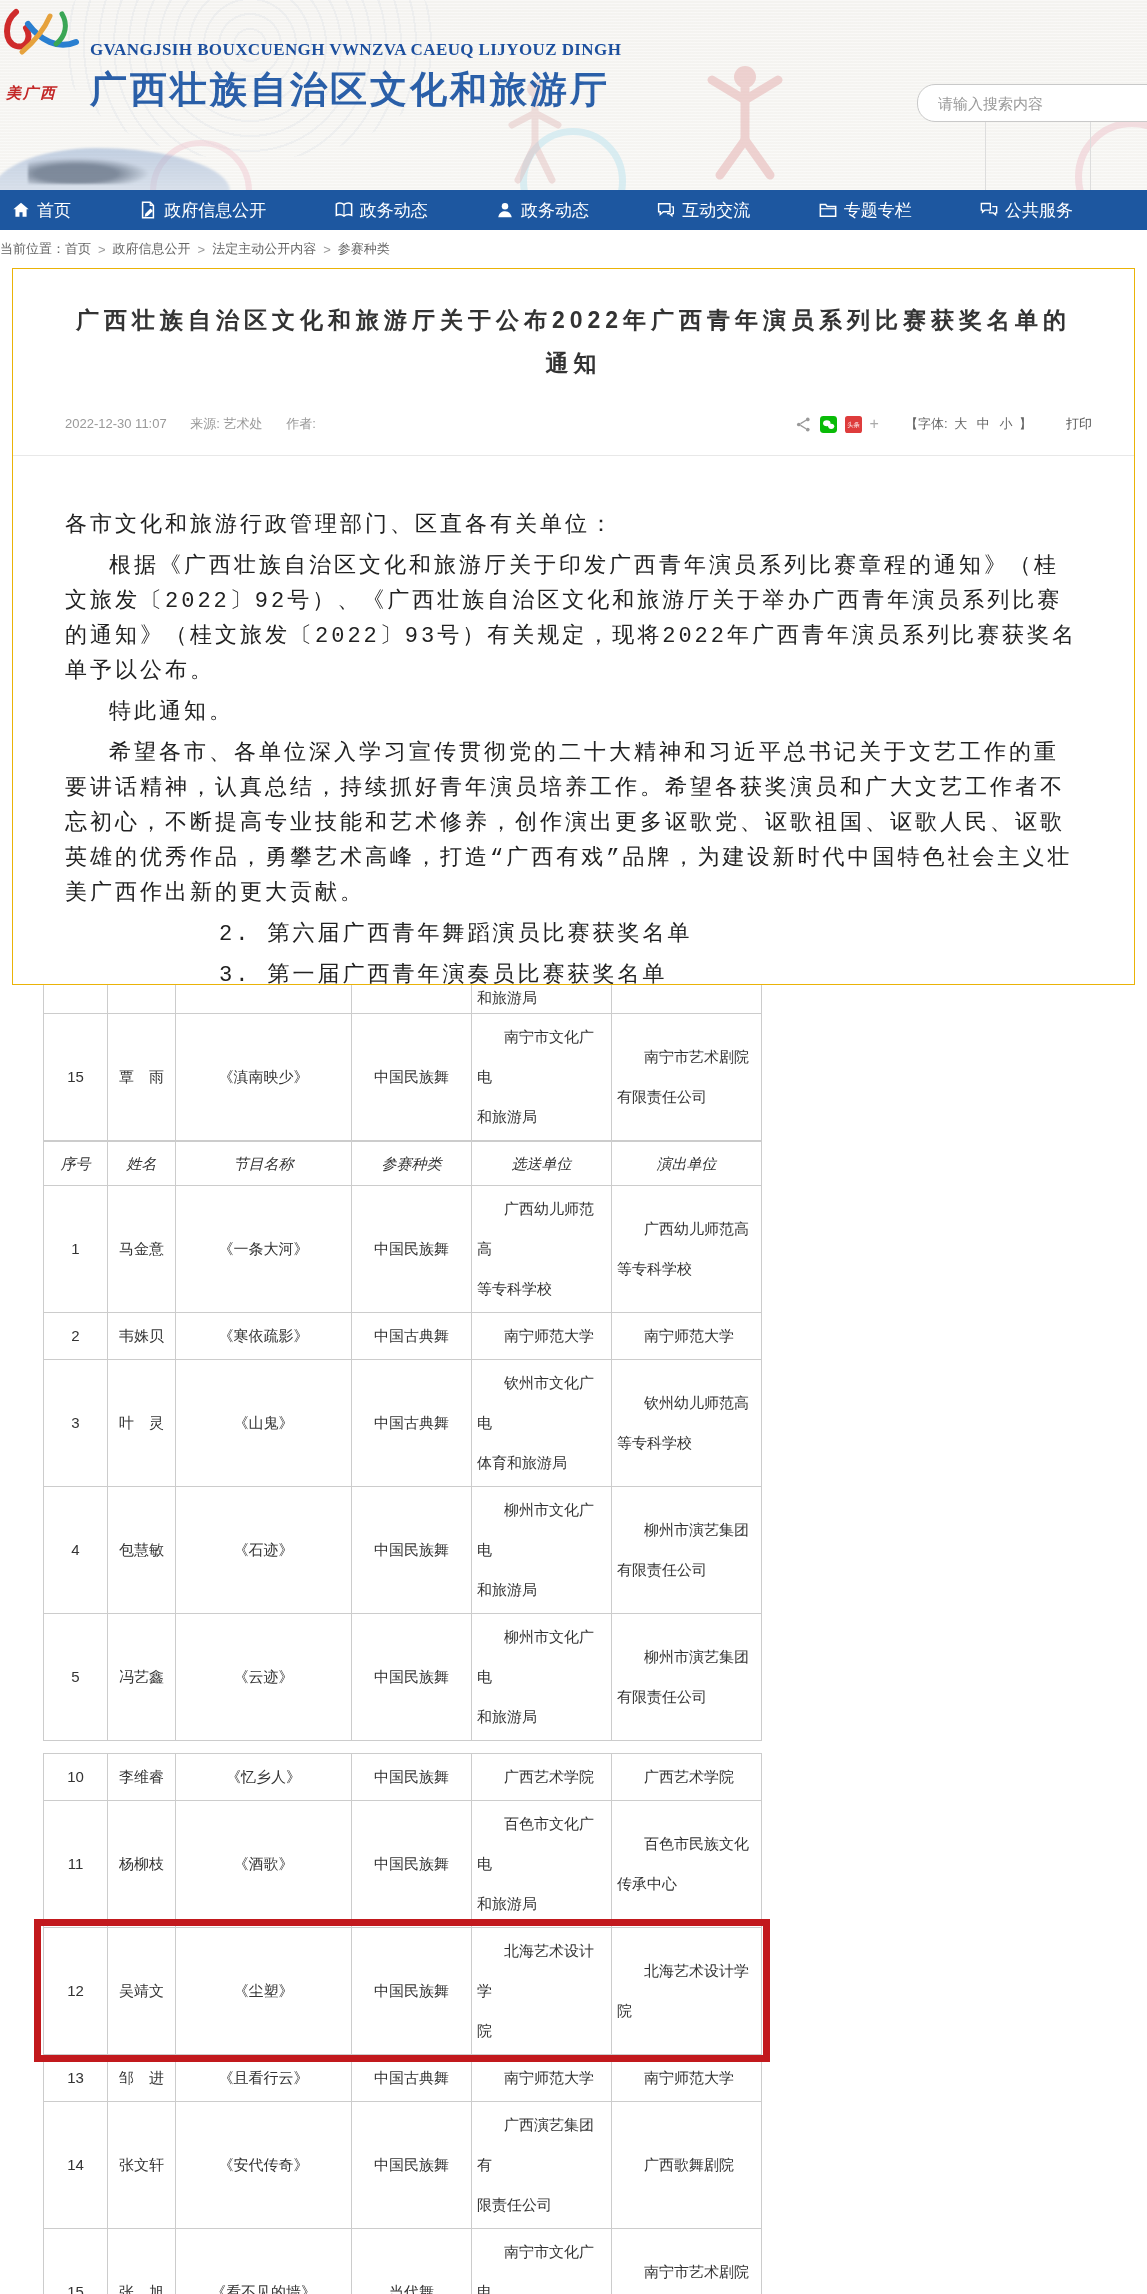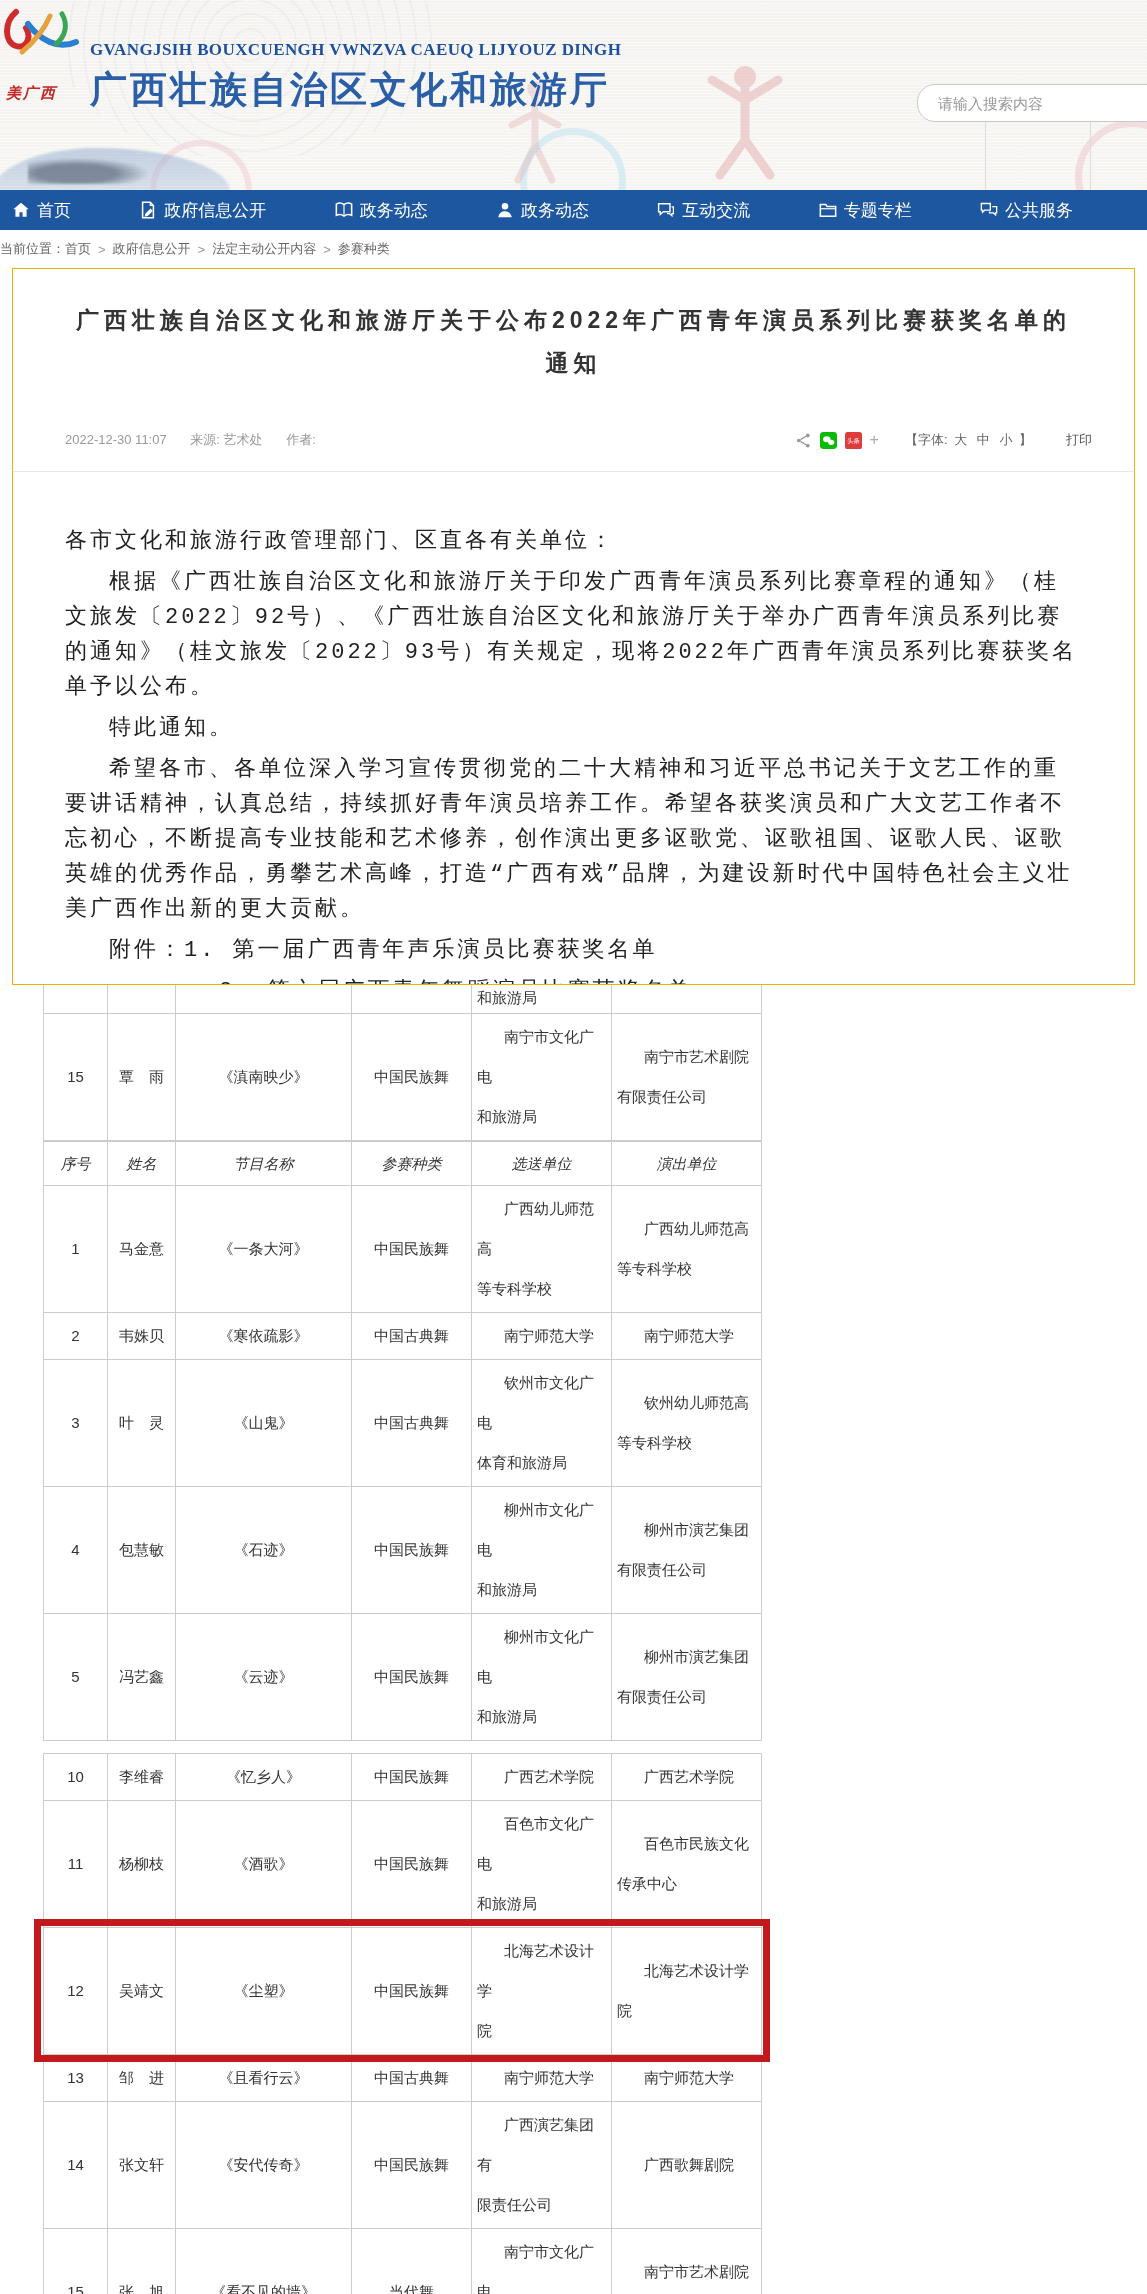--- a/index.html
+++ b/index.html
@@ -45,21 +45,21 @@
 
   
   .crumb{height:38px;display:flex;align-items:center;font-size:13px;color:#666;background:#fff;}
   .crumb .sep{margin:0 7px;color:#999;}
   .crumb a{color:#666;text-decoration:none;}
 
   
   .card{margin:0 12px;height:717px;box-sizing:border-box;border:1px solid #eab308;background:#fff;overflow:hidden;}
   .art-title{margin:30px 52px 0;text-align:center;font-size:23px;line-height:43px;font-weight:bold;
      color:#333;letter-spacing:5px;}
-  .meta{margin:46px 42px 0 52px;display:flex;justify-content:space-between;align-items:center;
+  .meta{margin:30px 42px 0 52px;display:flex;justify-content:space-between;align-items:center;
      font-size:13px;color:#999;}
   .meta-left span{margin-right:20px;}
   .meta-right{display:flex;align-items:center;color:#777;}
   .meta-right .ic{width:17px;height:17px;margin-left:8px;display:inline-block;vertical-align:middle;}
   .plus{color:#aaa;font-size:16px;margin-left:8px;}
   .fontctl{margin-left:26px;color:#666;}
   .fontctl b{font-weight:normal;margin:0 3px;cursor:pointer;}
   .print{margin-left:34px;color:#555;cursor:pointer;}
   .divider{margin-top:22px;border-bottom:1px solid #e8e8e8;}
   .art-body{padding:52px 52px 0;font-size:22px;line-height:35px;color:#222;letter-spacing:3px;
@@ -241,21 +241,20 @@
       </div>
     </div>
 
     <div class="divider"></div>
 
     <div class="art-body">
       <p>各市文化和旅游行政管理部门、区直各有关单位：</p>
       <p class="ind">根据《广西壮族自治区文化和旅游厅关于印发广西青年演员系列比赛章程的通知》（桂文旅发〔2022〕92号）、《广西壮族自治区文化和旅游厅关于举办广西青年演员系列比赛的通知》（桂文旅发〔2022〕93号）有关规定，现将2022年广西青年演员系列比赛获奖名单予以公布。</p>
       <p class="ind">特此通知。</p>
       <p class="ind">希望各市、各单位深入学习宣传贯彻党的二十大精神和习近平总书记关于文艺工作的重要讲话精神，认真总结，持续抓好青年演员培养工作。希望各获奖演员和广大文艺工作者不忘初心，不断提高专业技能和艺术修养，创作演出更多讴歌党、讴歌祖国、讴歌人民、讴歌英雄的优秀作品，勇攀艺术高峰，打造“广西有戏”品牌，为建设新时代中国特色社会主义壮美广西作出新的更大贡献。</p>
-      <p class="att">附件：1. 第一届广西青年声乐演员比赛获奖名单</p>
       <p class="att-cont">2. 第六届广西青年舞蹈演员比赛获奖名单</p>
       <p class="att-cont">3. 第一届广西青年演奏员比赛获奖名单</p>
       <p class="att-cont">4. 优秀组织奖</p>
     </div>
   </div>
 
   <div class="tables">
 
     <table class="frag-table">
       <colgroup>

